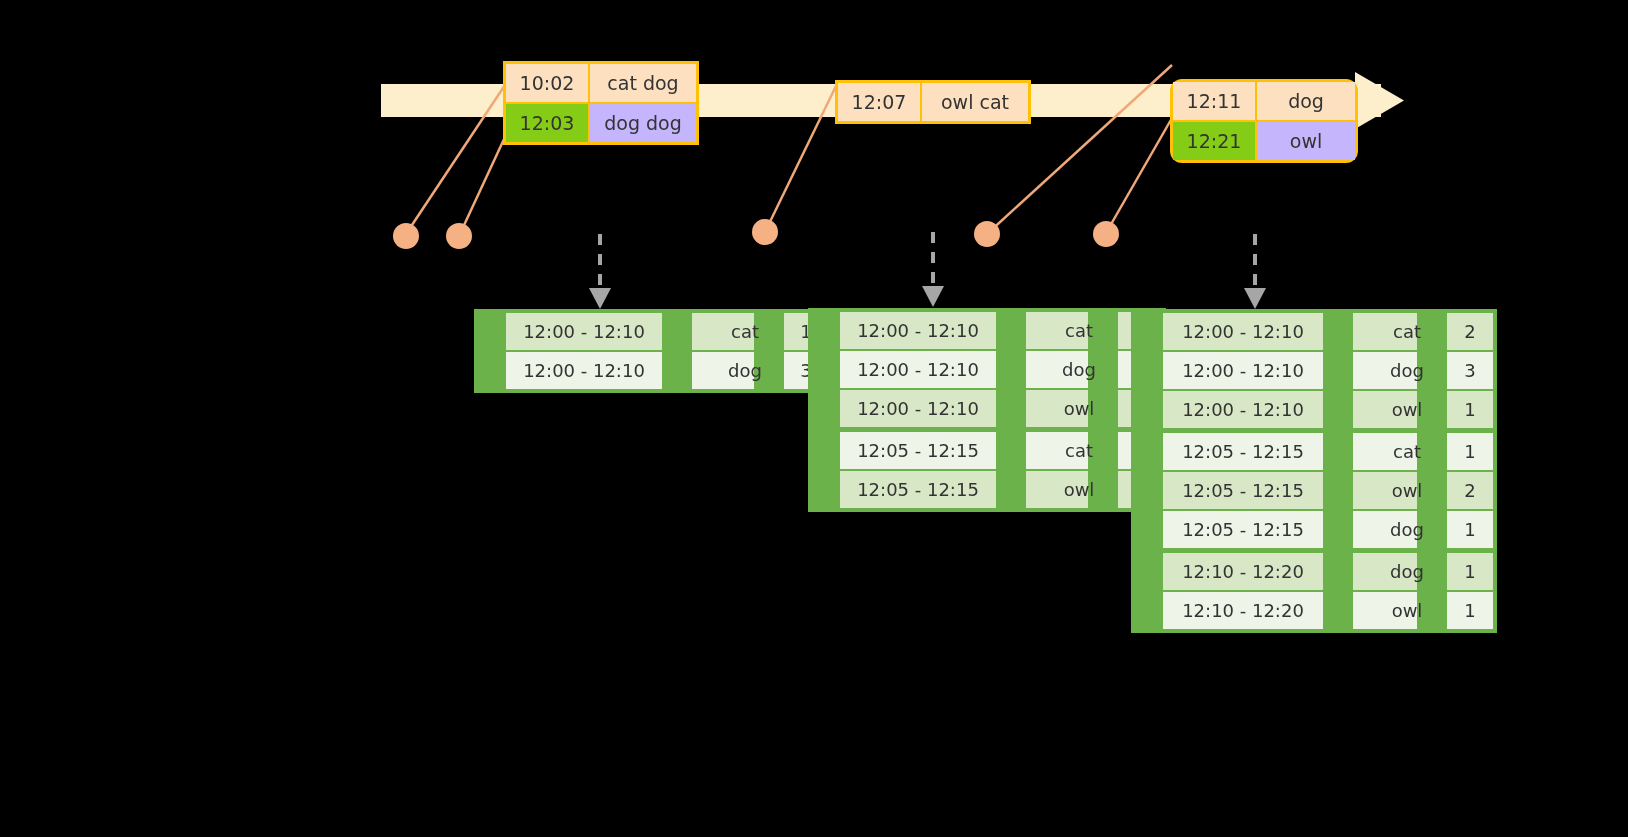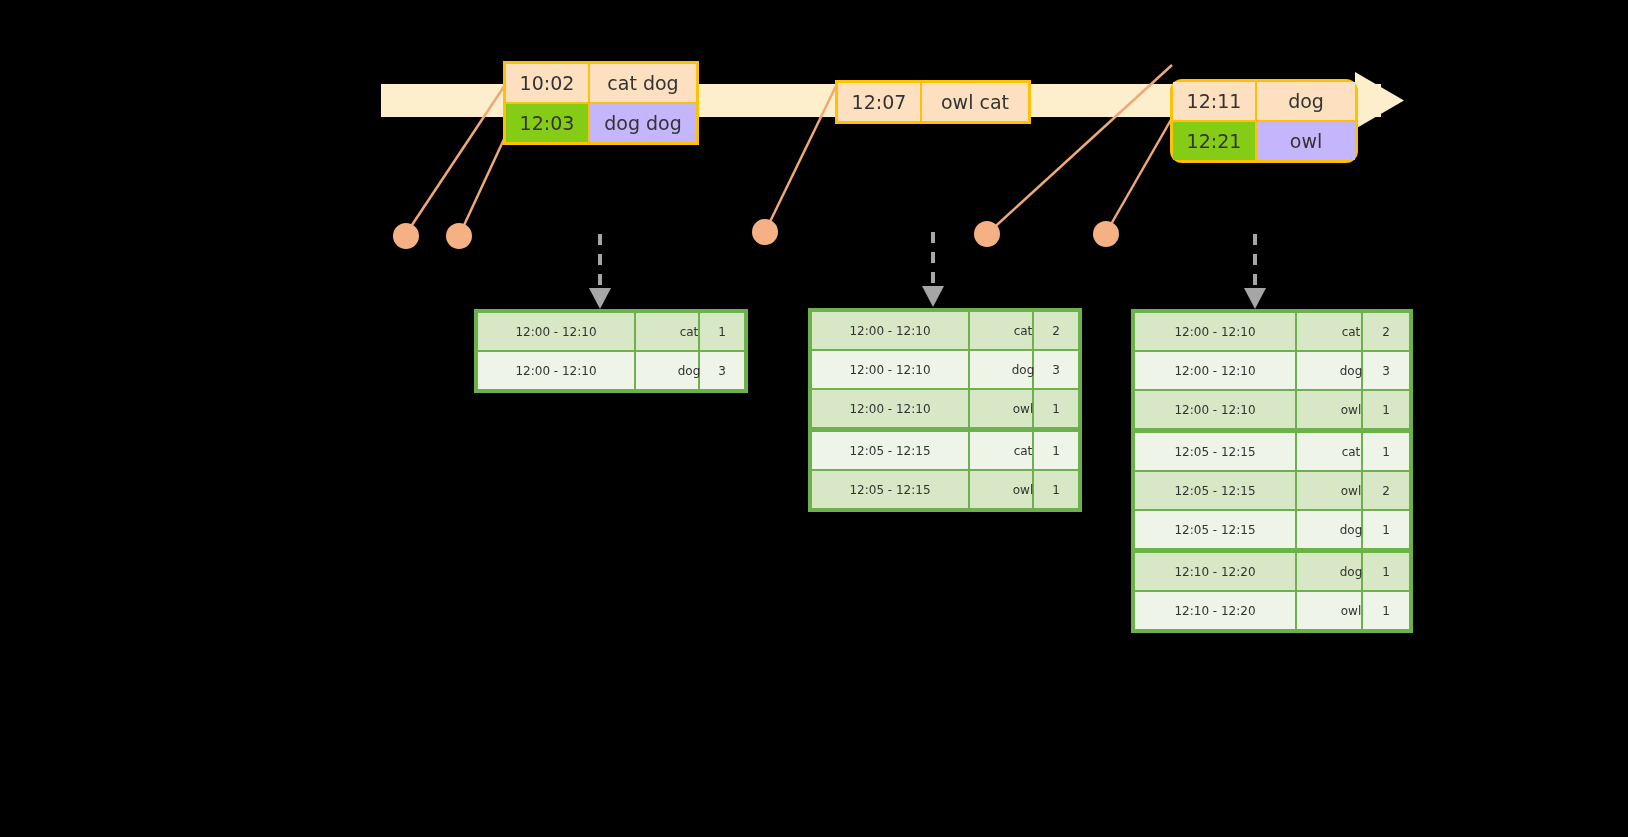--- a/index.html
+++ b/index.html
@@ -74,24 +74,25 @@
   .res-row {
     display: flex;
     height: 37px;
   }
   .res-row + .res-row { margin-top: 2px; }
   .res-row.sep { margin-top: 5px; }
   .res-cell {
     display: flex;
     align-items: center;
     justify-content: center;
-    font-size: 12px;
+    font-size: 18px;
     color: #333;
     background: #EEF4E7;
     box-sizing: border-box;
+    margin-left: 28px;
   }
   .res-row.alt .res-cell { background: #D8E7C6; }
   .res-cell.c-window { width: 156px; margin-right: 2px; }
   .res-cell.c-key    { width: 62px;  margin-right: 2px; padding-left: 44px; }
   .res-cell.c-count  { width: 44px; }
 
   .res-table.wide .res-cell.c-window { width: 160px; }
   .res-table.wide .res-cell.c-key    { width: 64px; }
   .res-table.wide .res-cell.c-count  { width: 46px; }
 </style>

